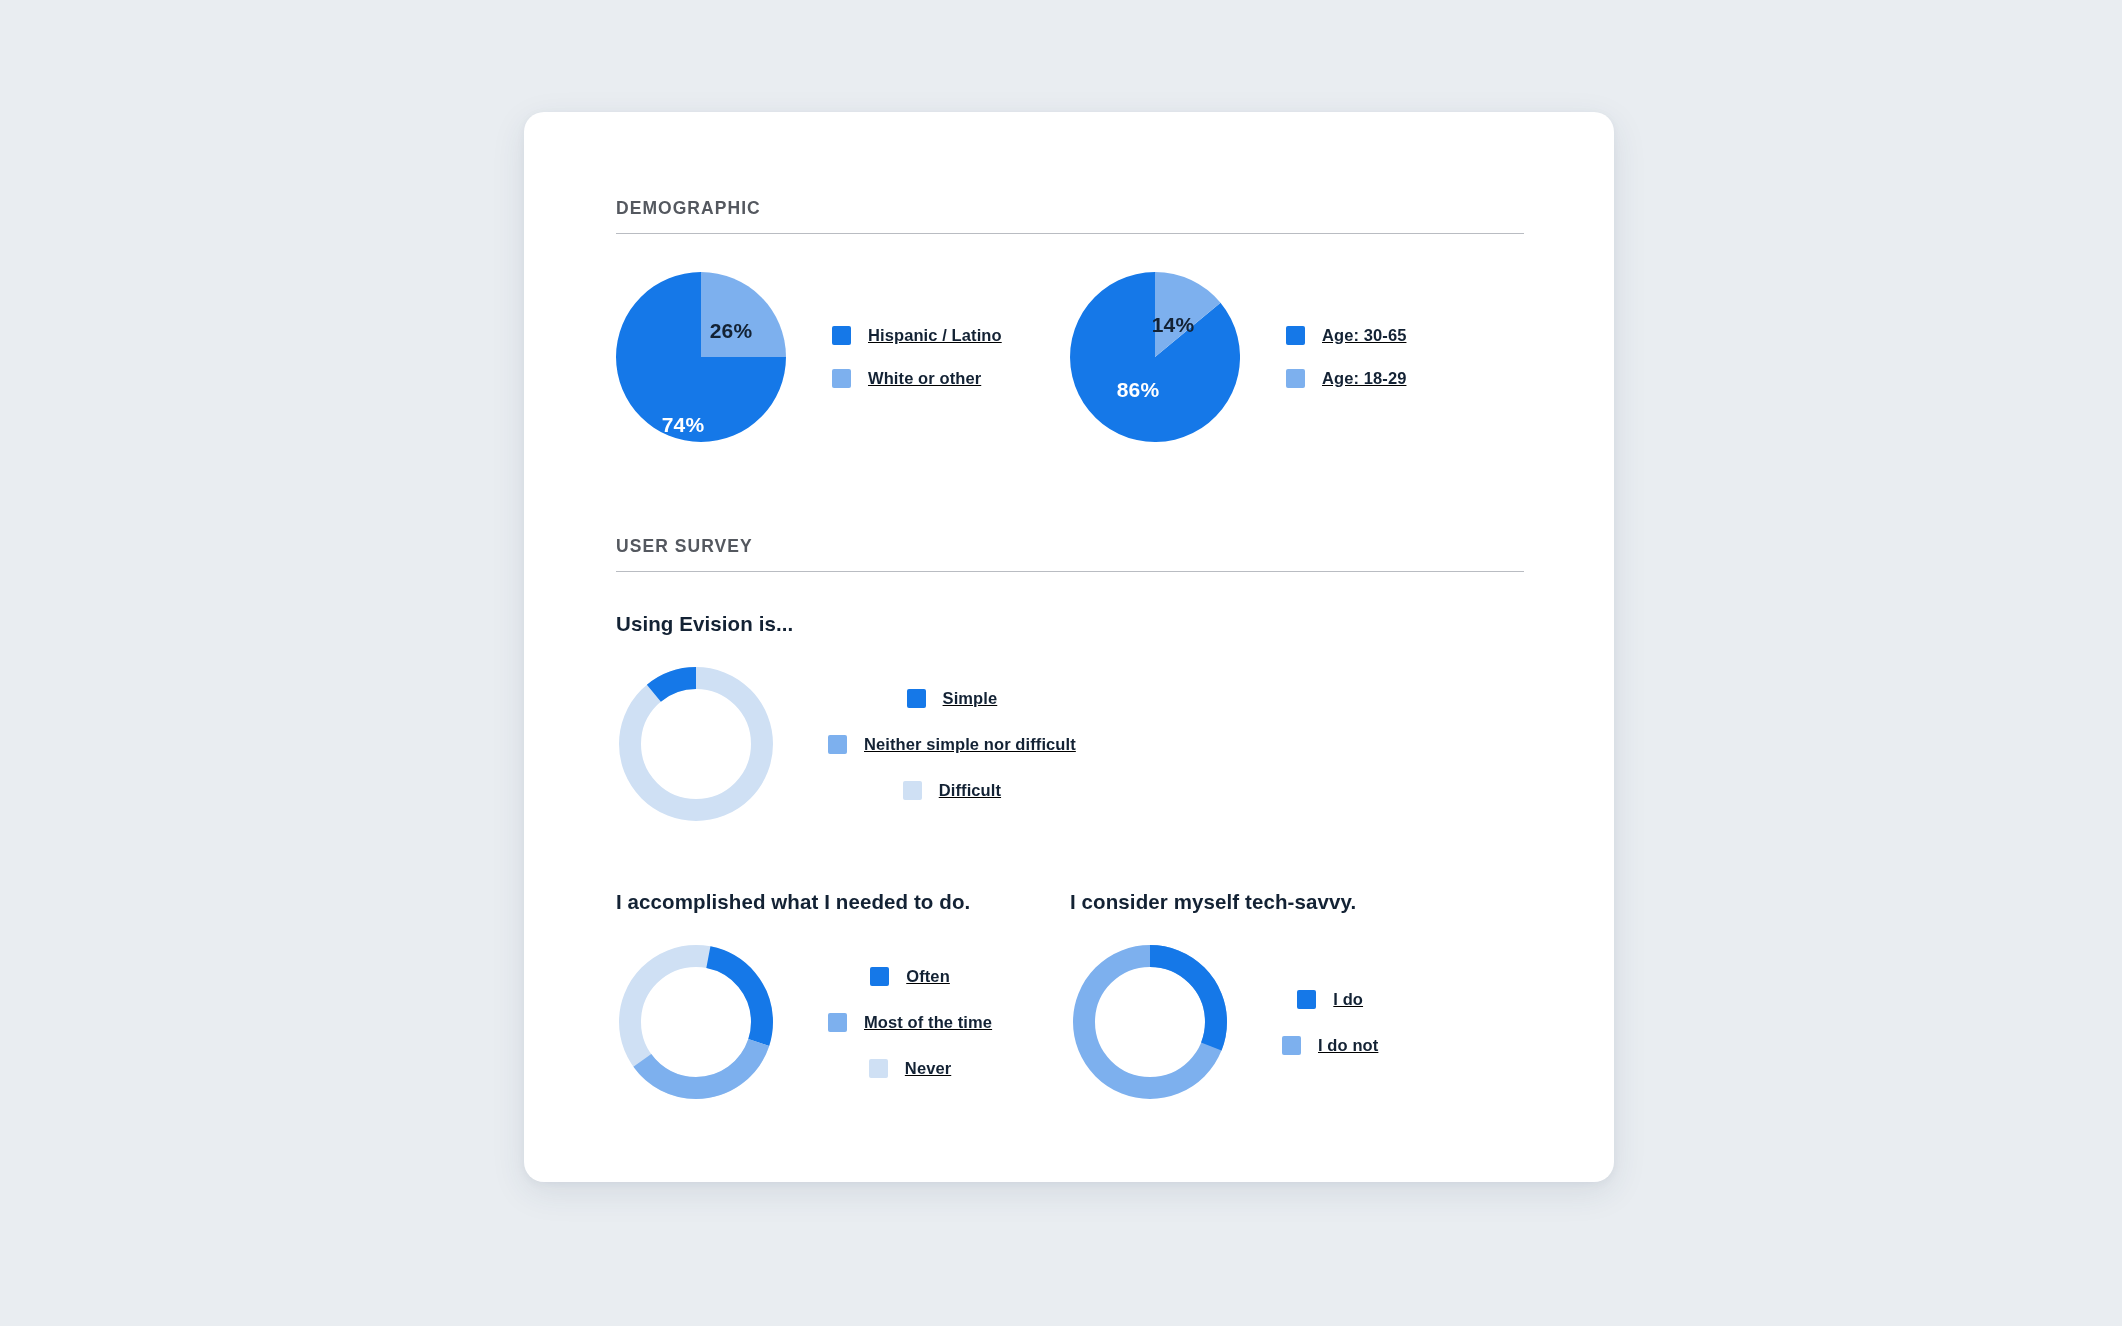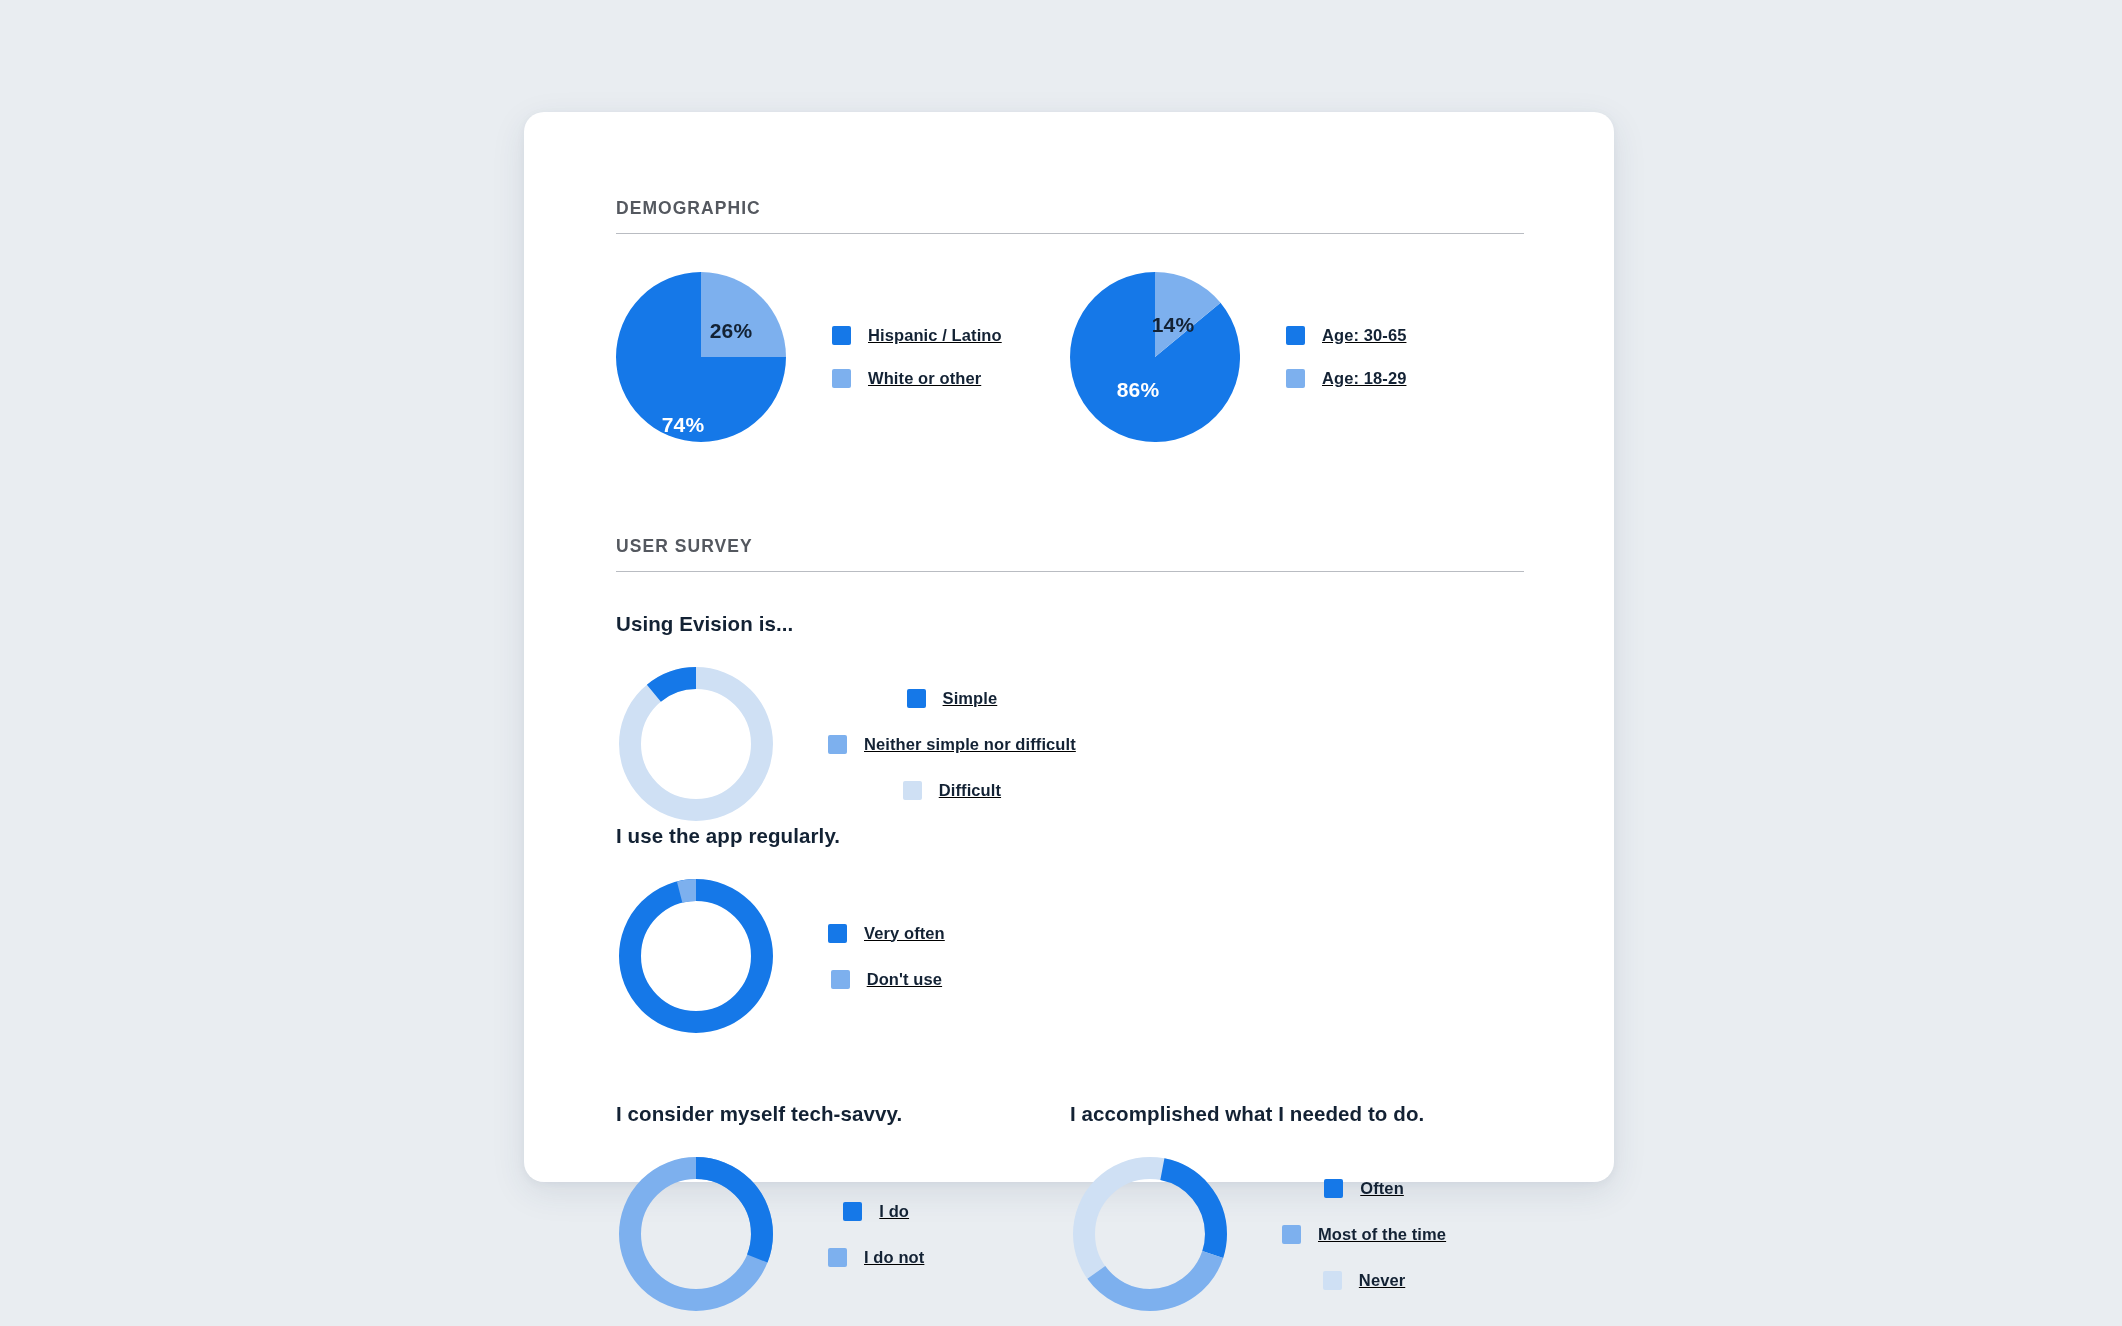--- a/index.html
+++ b/index.html
@@ -232,49 +232,58 @@
               <span class="legend-label">Neither simple nor difficult</span>
             </div>
             <div class="legend-item">
               <span class="legend-swatch" style="background:#cfe0f4"></span>
               <span class="legend-label">Difficult</span>
             </div>
           </div>
         </div>
       </div>
 
-      <div class="chart-cell">
-        <div class="question">I use the app regularly.</div>
+    </div>
+
+    <div class="survey-row-gap"></div>
+
+    <div class="chart-row">
+
+      <div class="chart-cell">
+        <div class="question">I accomplished what I needed to do.</div>
         <div class="chart-body">
           <div class="chart-figure">
             <svg width="160" height="160" viewBox="0 0 160 160" role="img">
               <g transform="rotate(-90 80 80)">
-                <circle cx="80" cy="80" r="66" fill="none" stroke="#1578e8" stroke-width="22"></circle>
-                <circle cx="80" cy="80" r="66" fill="none" stroke="#7db0ee" stroke-width="22" stroke-dasharray="16.59 414.69" stroke-dashoffset="0" transform="scale(1,-1) translate(0,-160)"></circle>
+
+                <circle cx="80" cy="80" r="66" fill="none" stroke="#cfe0f4" stroke-width="22"></circle>
+
+                <circle cx="80" cy="80" r="66" fill="none" stroke="#1578e8" stroke-width="22" stroke-dasharray="111.97 414.69" stroke-dashoffset="-12.44"></circle>
+
+                <circle cx="80" cy="80" r="66" fill="none" stroke="#7db0ee" stroke-width="22" stroke-dasharray="145.14 414.69" stroke-dashoffset="-124.41"></circle>
               </g>
             </svg>
           </div>
 
           <div class="legend donut-legend">
             <div class="legend-item">
               <span class="legend-swatch" style="background:#1578e8"></span>
-              <span class="legend-label">Very often</span>
-            </div>
-            <div class="legend-item">
-              <span class="legend-swatch" style="background:#7db0ee"></span>
-              <span class="legend-label">Don't use</span>
-            </div>
-          </div>
-        </div>
-      </div>
-    </div>
-
-    <div class="survey-row-gap"></div>
-
-    <div class="chart-row">
+              <span class="legend-label">Often</span>
+            </div>
+            <div class="legend-item">
+              <span class="legend-swatch" style="background:#7db0ee"></span>
+              <span class="legend-label">Most of the time</span>
+            </div>
+            <div class="legend-item">
+              <span class="legend-swatch" style="background:#cfe0f4"></span>
+              <span class="legend-label">Never</span>
+            </div>
+          </div>
+        </div>
+      </div>
 
       <div class="chart-cell">
         <div class="question">I consider myself tech-savvy.</div>
         <div class="chart-body">
           <div class="chart-figure">
             <svg width="160" height="160" viewBox="0 0 160 160" role="img">
               <g transform="rotate(-90 80 80)">
                 <circle cx="80" cy="80" r="66" fill="none" stroke="#7db0ee" stroke-width="22"></circle>
                 <circle cx="80" cy="80" r="66" fill="none" stroke="#1578e8" stroke-width="22" stroke-dasharray="128.55 414.69" stroke-dashoffset="0"></circle>
               </g>
@@ -286,49 +295,16 @@
               <span class="legend-swatch" style="background:#1578e8"></span>
               <span class="legend-label">I do</span>
             </div>
             <div class="legend-item">
               <span class="legend-swatch" style="background:#7db0ee"></span>
               <span class="legend-label">I do not</span>
             </div>
           </div>
         </div>
       </div>
-
-      <div class="chart-cell">
-        <div class="question">I accomplished what I needed to do.</div>
-        <div class="chart-body">
-          <div class="chart-figure">
-            <svg width="160" height="160" viewBox="0 0 160 160" role="img">
-              <g transform="rotate(-90 80 80)">
-
-                <circle cx="80" cy="80" r="66" fill="none" stroke="#cfe0f4" stroke-width="22"></circle>
-
-                <circle cx="80" cy="80" r="66" fill="none" stroke="#1578e8" stroke-width="22" stroke-dasharray="111.97 414.69" stroke-dashoffset="-12.44"></circle>
-
-                <circle cx="80" cy="80" r="66" fill="none" stroke="#7db0ee" stroke-width="22" stroke-dasharray="145.14 414.69" stroke-dashoffset="-124.41"></circle>
-              </g>
-            </svg>
-          </div>
-
-          <div class="legend donut-legend">
-            <div class="legend-item">
-              <span class="legend-swatch" style="background:#1578e8"></span>
-              <span class="legend-label">Often</span>
-            </div>
-            <div class="legend-item">
-              <span class="legend-swatch" style="background:#7db0ee"></span>
-              <span class="legend-label">Most of the time</span>
-            </div>
-            <div class="legend-item">
-              <span class="legend-swatch" style="background:#cfe0f4"></span>
-              <span class="legend-label">Never</span>
-            </div>
-          </div>
-        </div>
-      </div>
     </div>
 
   </div>
 </div>
 
 </body></html>

